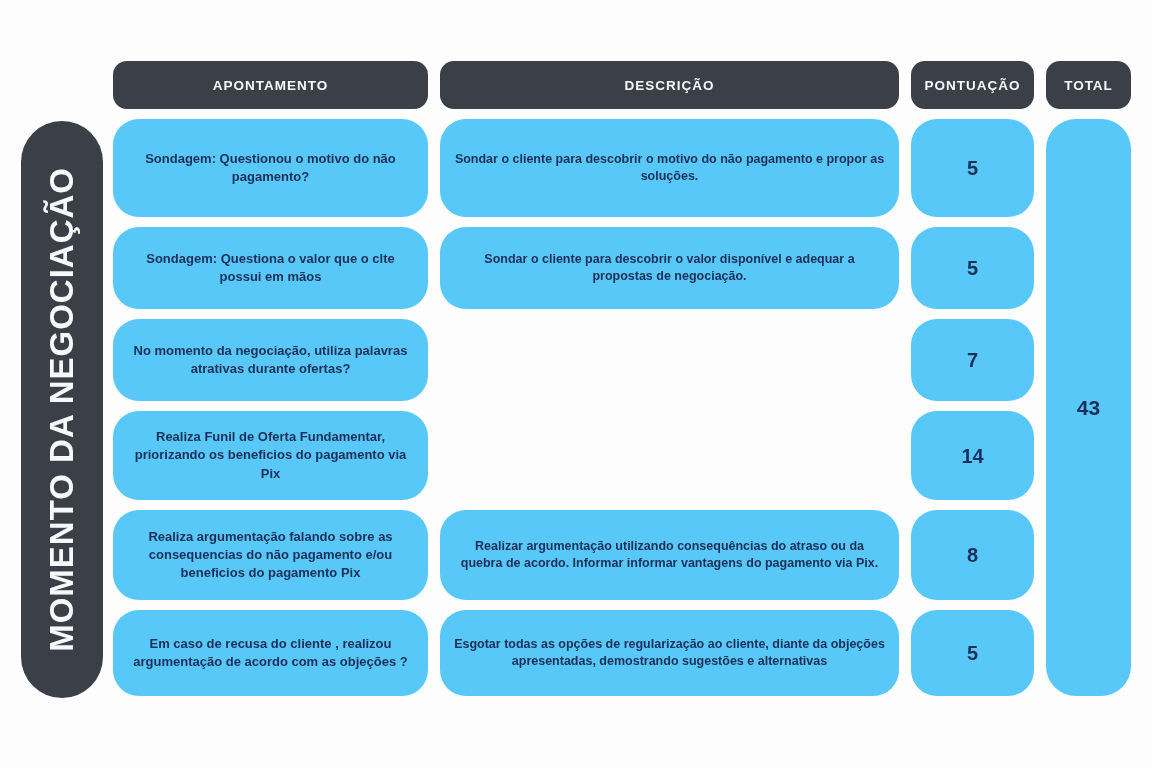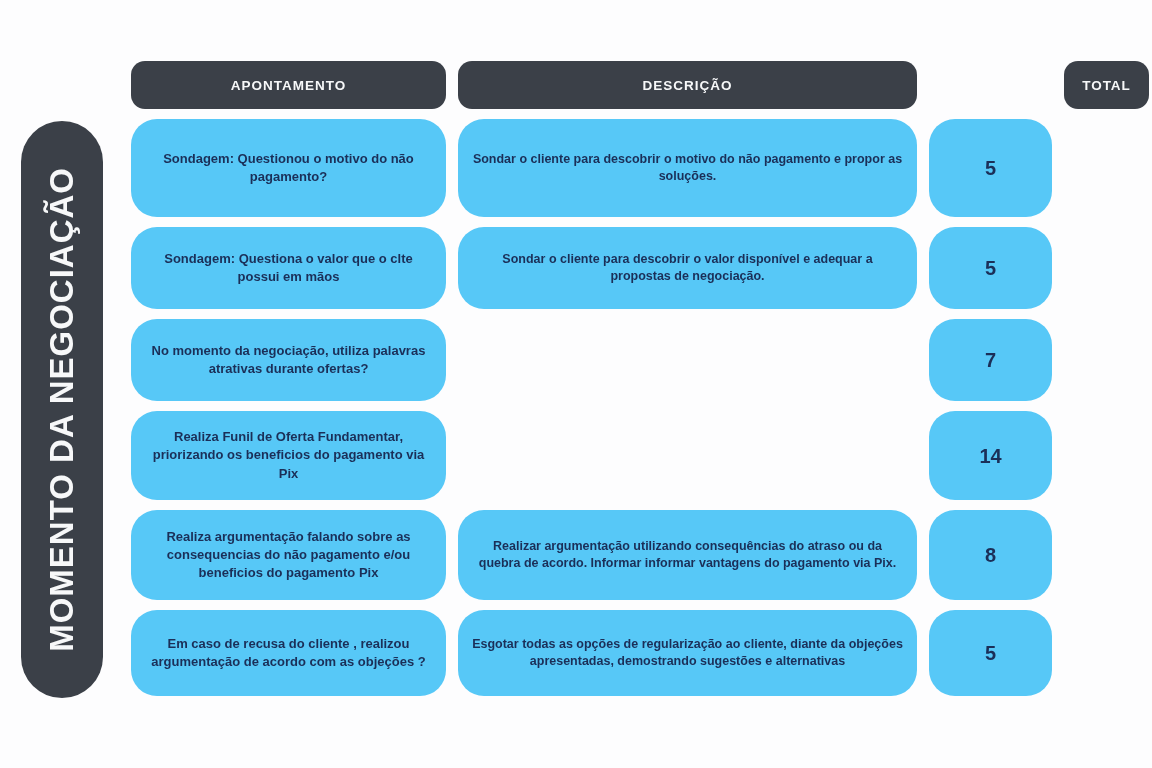--- a/index.html
+++ b/index.html
@@ -19,21 +19,21 @@
     position:absolute;left:21px;top:121px;width:82px;height:577px;
     background:var(--dark);border-radius:41px;
     display:flex;align-items:center;justify-content:center;
   }
   .sidebar-label{
     writing-mode:vertical-rl;transform:rotate(180deg);
     color:var(--light);font-weight:bold;font-size:33px;letter-spacing:1px;
     white-space:nowrap;
   }
   .grid{
-    position:absolute;left:131px;top:61px;
+    position:absolute;left:113px;top:61px;
     display:grid;
     grid-template-columns:315px 459px 123px 85px;
     grid-template-rows:48px 98px 82px 82px 89px 90px 86px;
     column-gap:12px;row-gap:10px;
   }
   .hdr{
     background:var(--dark);border-radius:14px;
     color:var(--light);font-weight:bold;font-size:13.5px;letter-spacing:1px;
     display:flex;align-items:center;justify-content:center;
     grid-row:1;
@@ -55,20 +55,21 @@
 <body>
 
 <aside class="sidebar">
   <span class="sidebar-label">MOMENTO DA NEGOCIAÇÃO</span>
 </aside>
 
 <div class="grid">
 
   <div class="hdr c1">APONTAMENTO</div>
   <div class="hdr c2">DESCRIÇÃO</div>
+  <div class="hdr c3">PONTUAÇÃO</div>
   <div class="hdr c4">TOTAL</div>
 
   <div class="card c1 r1">Sondagem: Questionou o motivo do não pagamento?</div>
   <div class="card desc c2 r1">Sondar o cliente para descobrir o motivo do não pagamento e propor as soluções.</div>
   <div class="card score c3 r1">5</div>
 
   <div class="card c1 r2">Sondagem: Questiona o valor que o clte possui em mãos</div>
   <div class="card desc c2 r2">Sondar o cliente para descobrir o valor disponível e adequar a propostas de negociação.</div>
   <div class="card score c3 r2">5</div>
 
@@ -79,14 +80,15 @@
   <div class="card score c3 r4">14</div>
 
   <div class="card c1 r5">Realiza argumentação falando sobre as consequencias do não pagamento e/ou beneficios do pagamento Pix</div>
   <div class="card desc c2 r5">Realizar argumentação utilizando consequências do atraso ou da quebra de acordo. Informar informar vantagens do pagamento via Pix.</div>
   <div class="card score c3 r5">8</div>
 
   <div class="card desc c2 r6">Esgotar todas as opções de regularização ao cliente, diante da objeções apresentadas, demostrando sugestões e alternativas</div>
   <div class="card c1 r6">Em caso de recusa do cliente , realizou argumentação de acordo com as objeções ?</div>
   <div class="card score c3 r6">5</div>
 
+  <div class="card total-cell">43</div>
 
 </div>
 
 </body></html>

